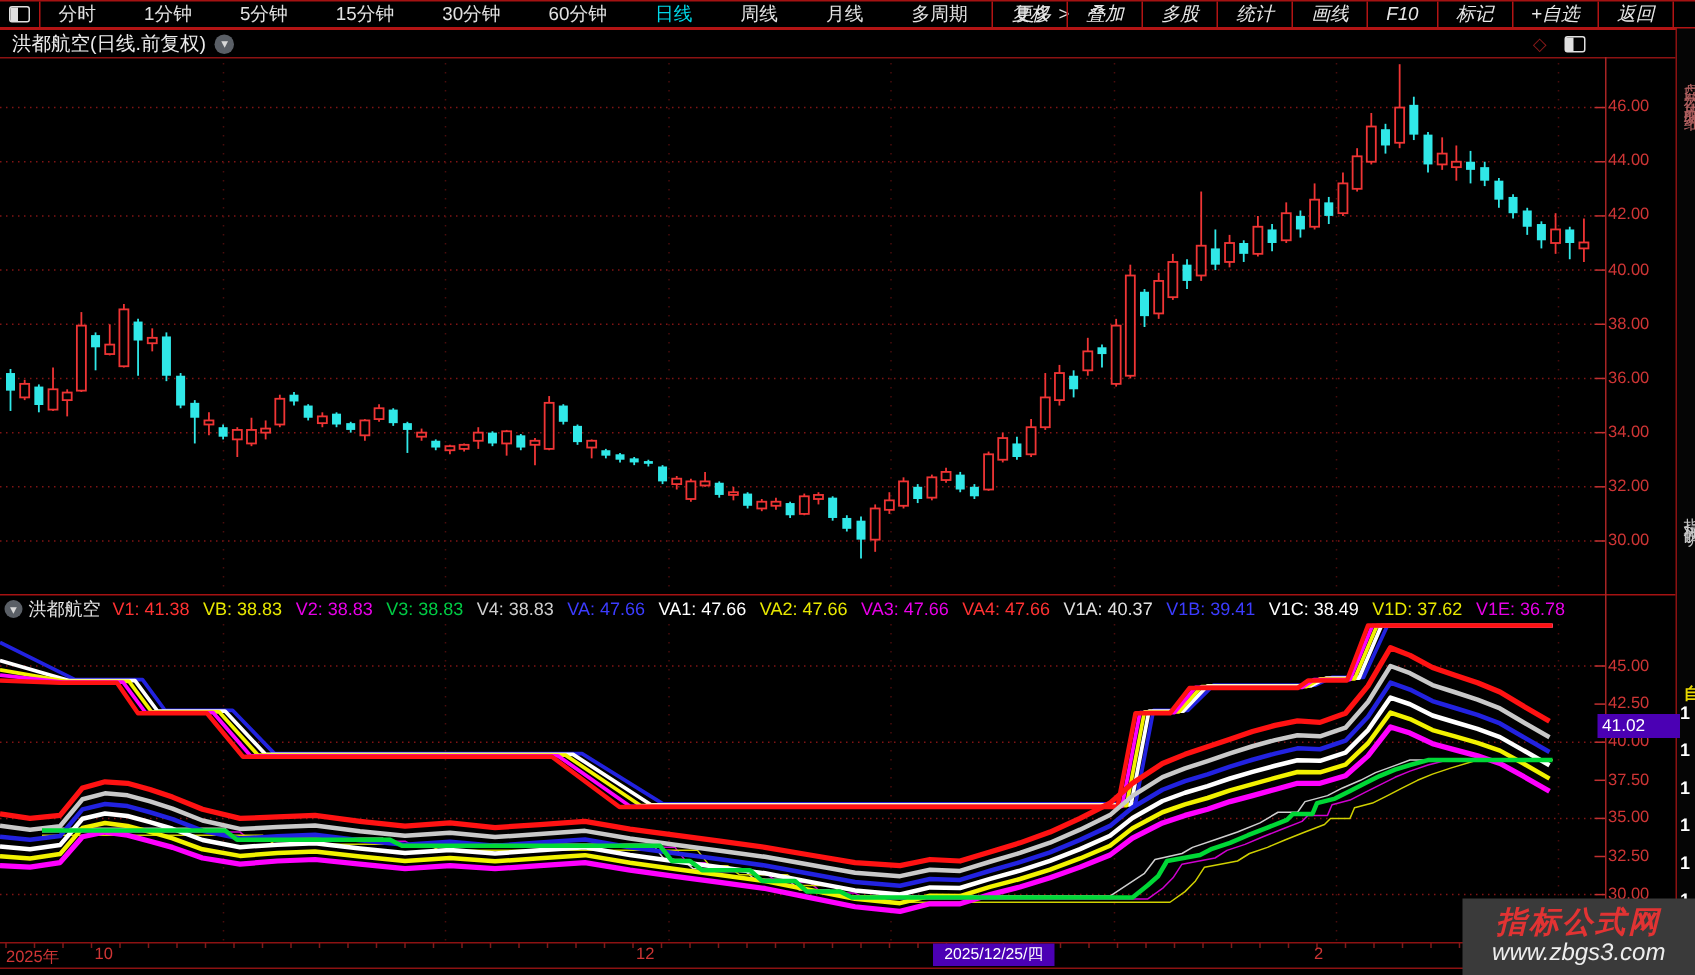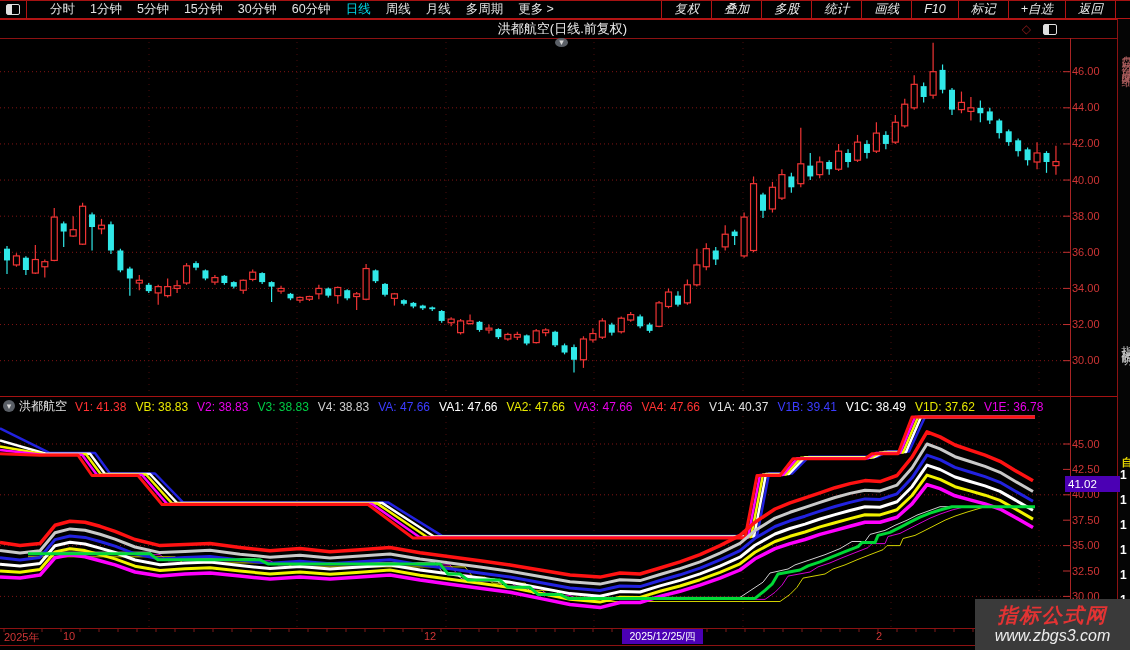--- a/index.html
+++ b/index.html
@@ -4,28 +4,28 @@
 <style>
   html,body{margin:0;padding:0;background:#000;}
   #app{position:relative;width:1130px;height:650px;background:#000;overflow:hidden;
        font-family:"Liberation Sans","DejaVu Sans",sans-serif;-webkit-font-smoothing:antialiased;}
   .hline,.vline{position:absolute;z-index:3;}
   
   .toolbar{position:absolute;left:0;top:1px;width:1130px;height:17px;display:flex;align-items:center;z-index:4;}
   .tb-iconbox{width:26px;height:17px;border-right:1px solid #b31414;display:flex;align-items:center;justify-content:center;flex:0 0 auto;}
   .panel-icon{display:inline-block;width:12px;height:9px;border:1px solid #e0e0e0;border-radius:2px;position:relative;}
   .panel-icon i{position:absolute;left:0;top:0;bottom:0;width:5px;background:#e0e0e0;}
-  .tb-left{display:flex;gap:15px;margin-left:23px;flex:1 1 auto;}
+  .tb-left{display:flex;gap:32px;margin-left:12px;flex:1 1 auto;}
   .tb-item{font-size:12.5px;color:#e2e2e2;cursor:default;white-space:nowrap;}
   .tb-item.active{color:#00d8e8;}
   .tb-right{display:flex;position:absolute;right:14px;top:0;height:17px;align-items:center;}
   .tb-ritem{font-size:12.5px;color:#e8e8e8;padding:0 12px;border-left:1px solid #b31414;white-space:nowrap;line-height:17px;font-style:italic;}
   .tb-ritem:last-child{border-right:1px solid #b31414;}
   
-  .titlebar{position:absolute;left:0;top:20px;width:1117px;height:18px;display:flex;align-items:center;z-index:4;flex-direction:column;}
+  .titlebar{position:absolute;left:0;top:20px;width:1117px;height:18px;display:flex;align-items:center;z-index:4;}
   .title{font-size:13px;color:#ececec;margin-left:8px;}
   .chev-circle{display:inline-flex;width:13px;height:13px;border-radius:50%;background:#5a5f66;color:#d8d8d8;
     font-size:9px;align-items:center;justify-content:center;margin-left:6px;line-height:1;}
   .mini-icons{position:absolute;right:60px;top:2px;display:flex;gap:12px;align-items:center;}
   .diamond{color:#8c1a1a;font-size:12px;}
   
   .axlab{position:absolute;width:27px;text-align:right;font-size:11px;color:#cf3535;z-index:2;}
   
   .ind-header{position:absolute;left:0;top:398px;width:1060px;height:16px;display:flex;align-items:center;z-index:4;white-space:nowrap;overflow:hidden;}
   .ind-src{font-size:12px;color:#e6e6e6;margin:0 8px 0 4px;}

